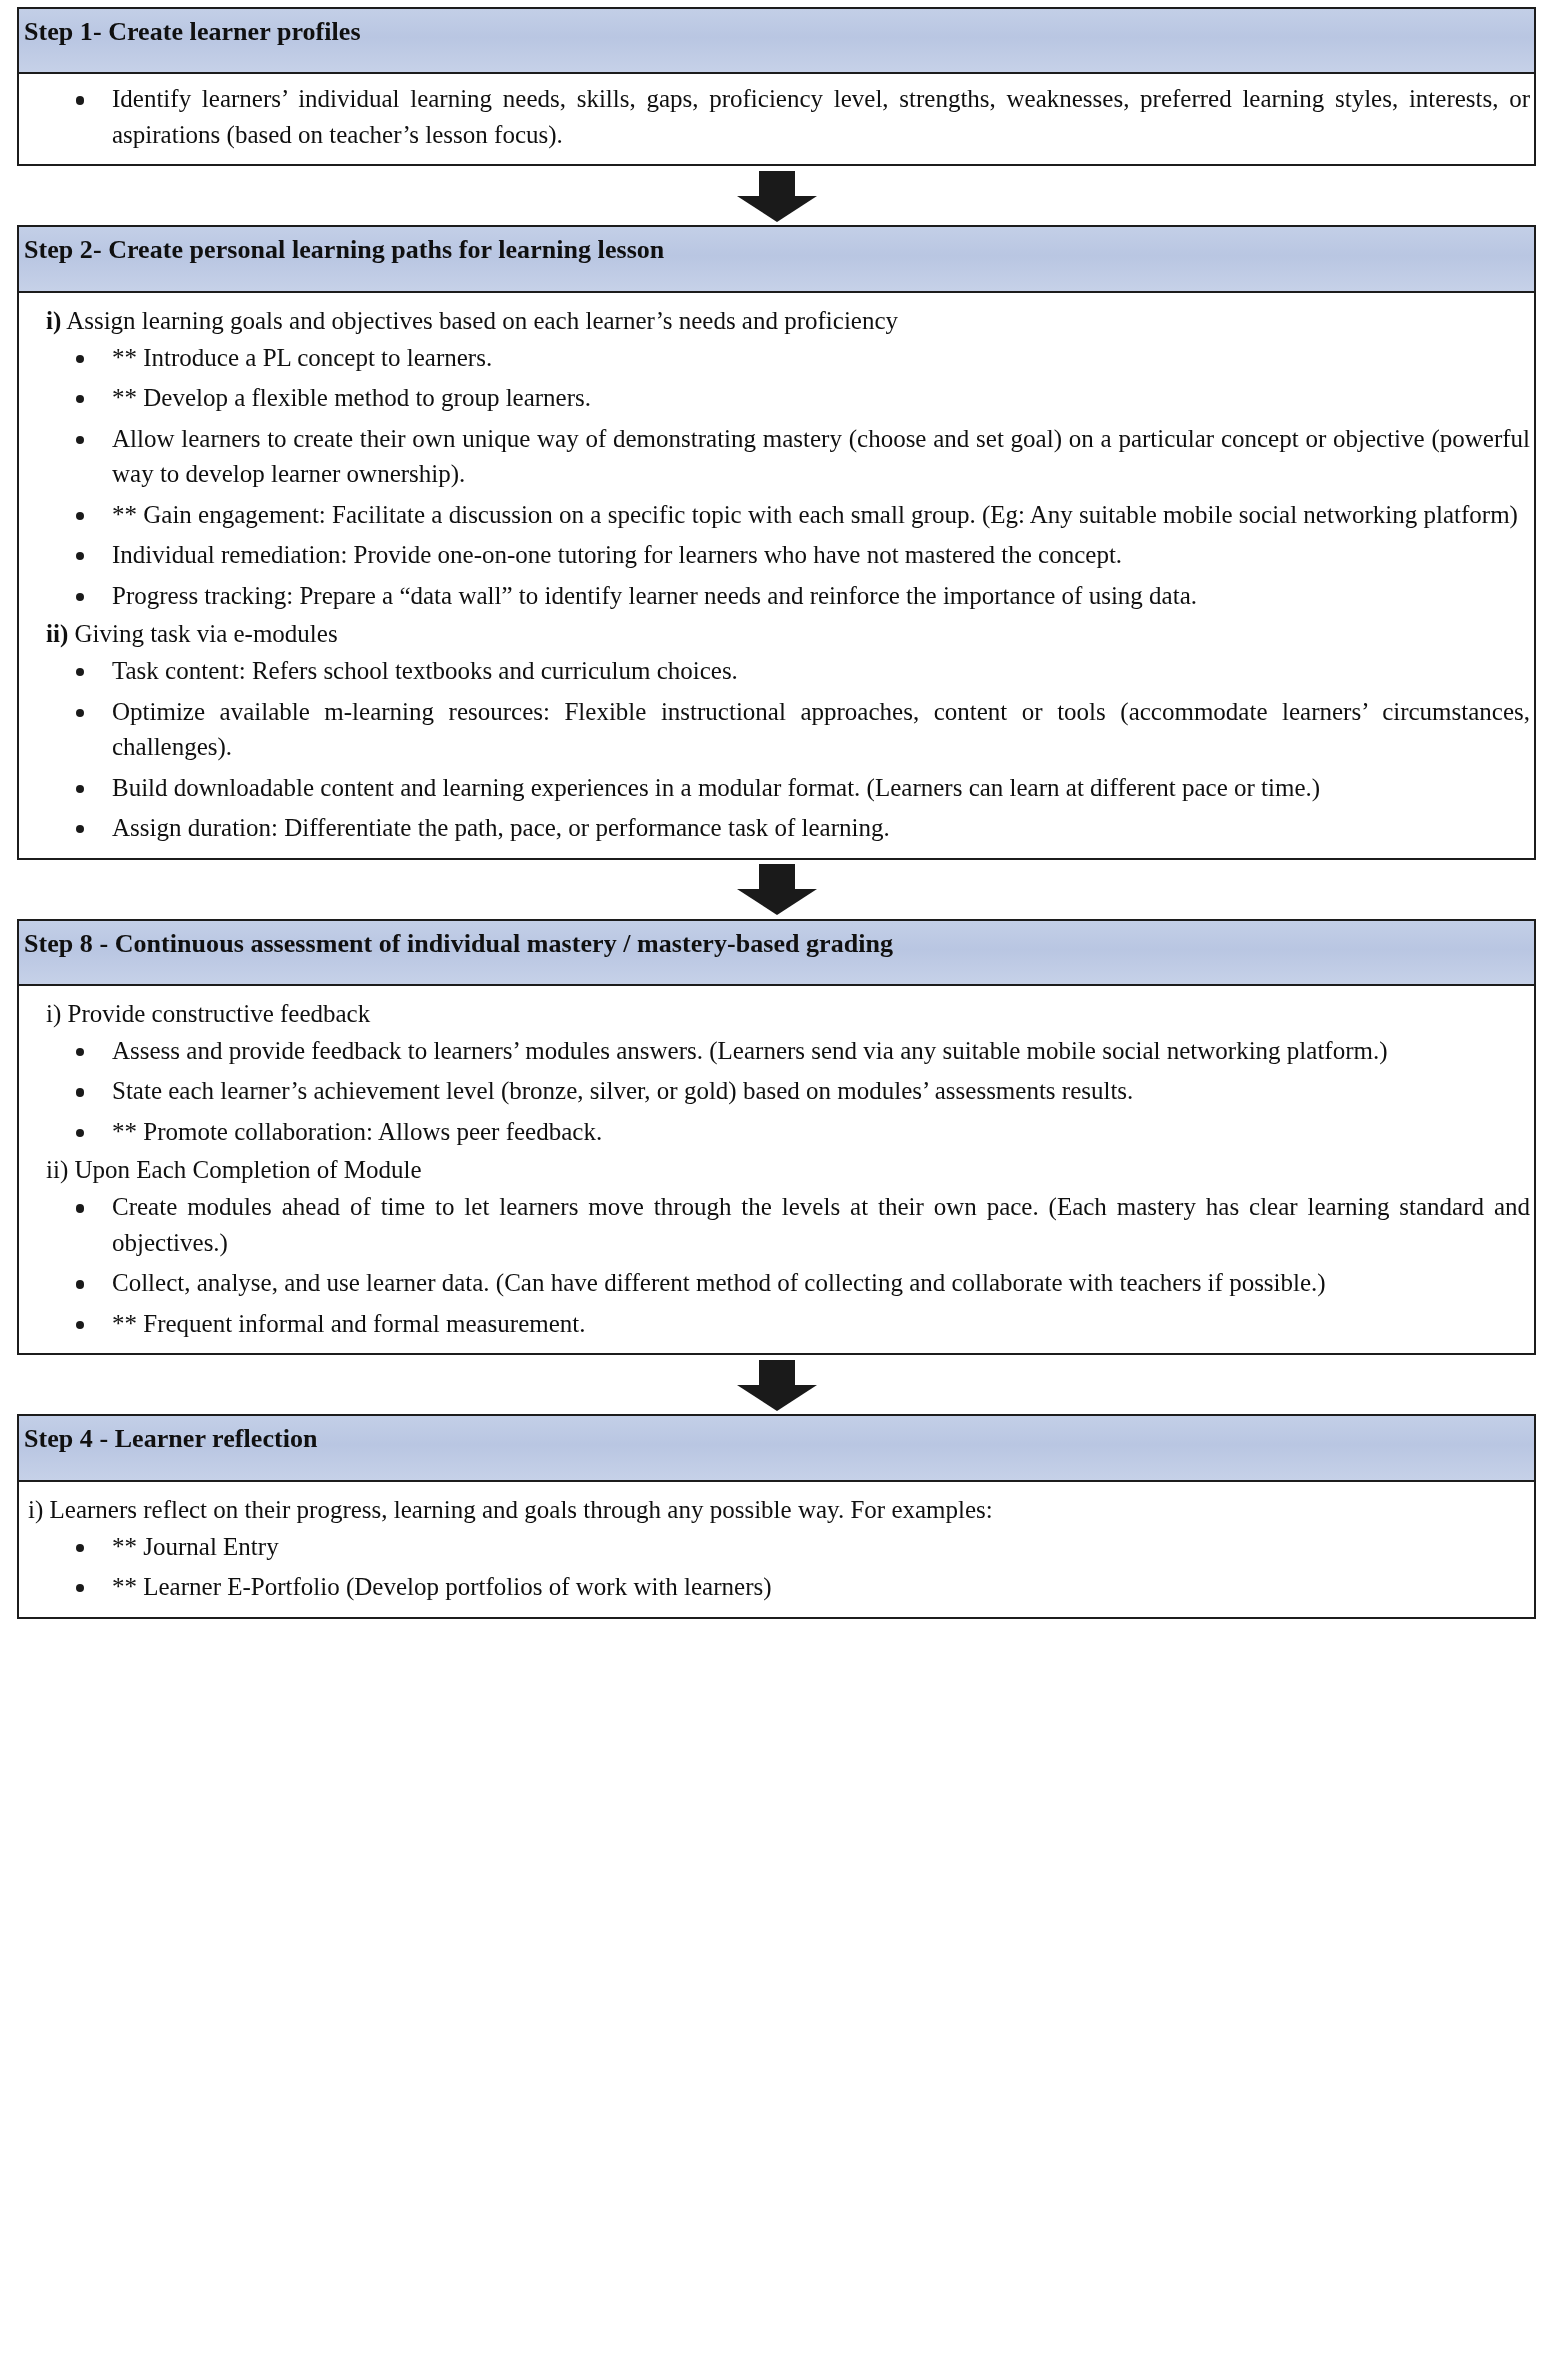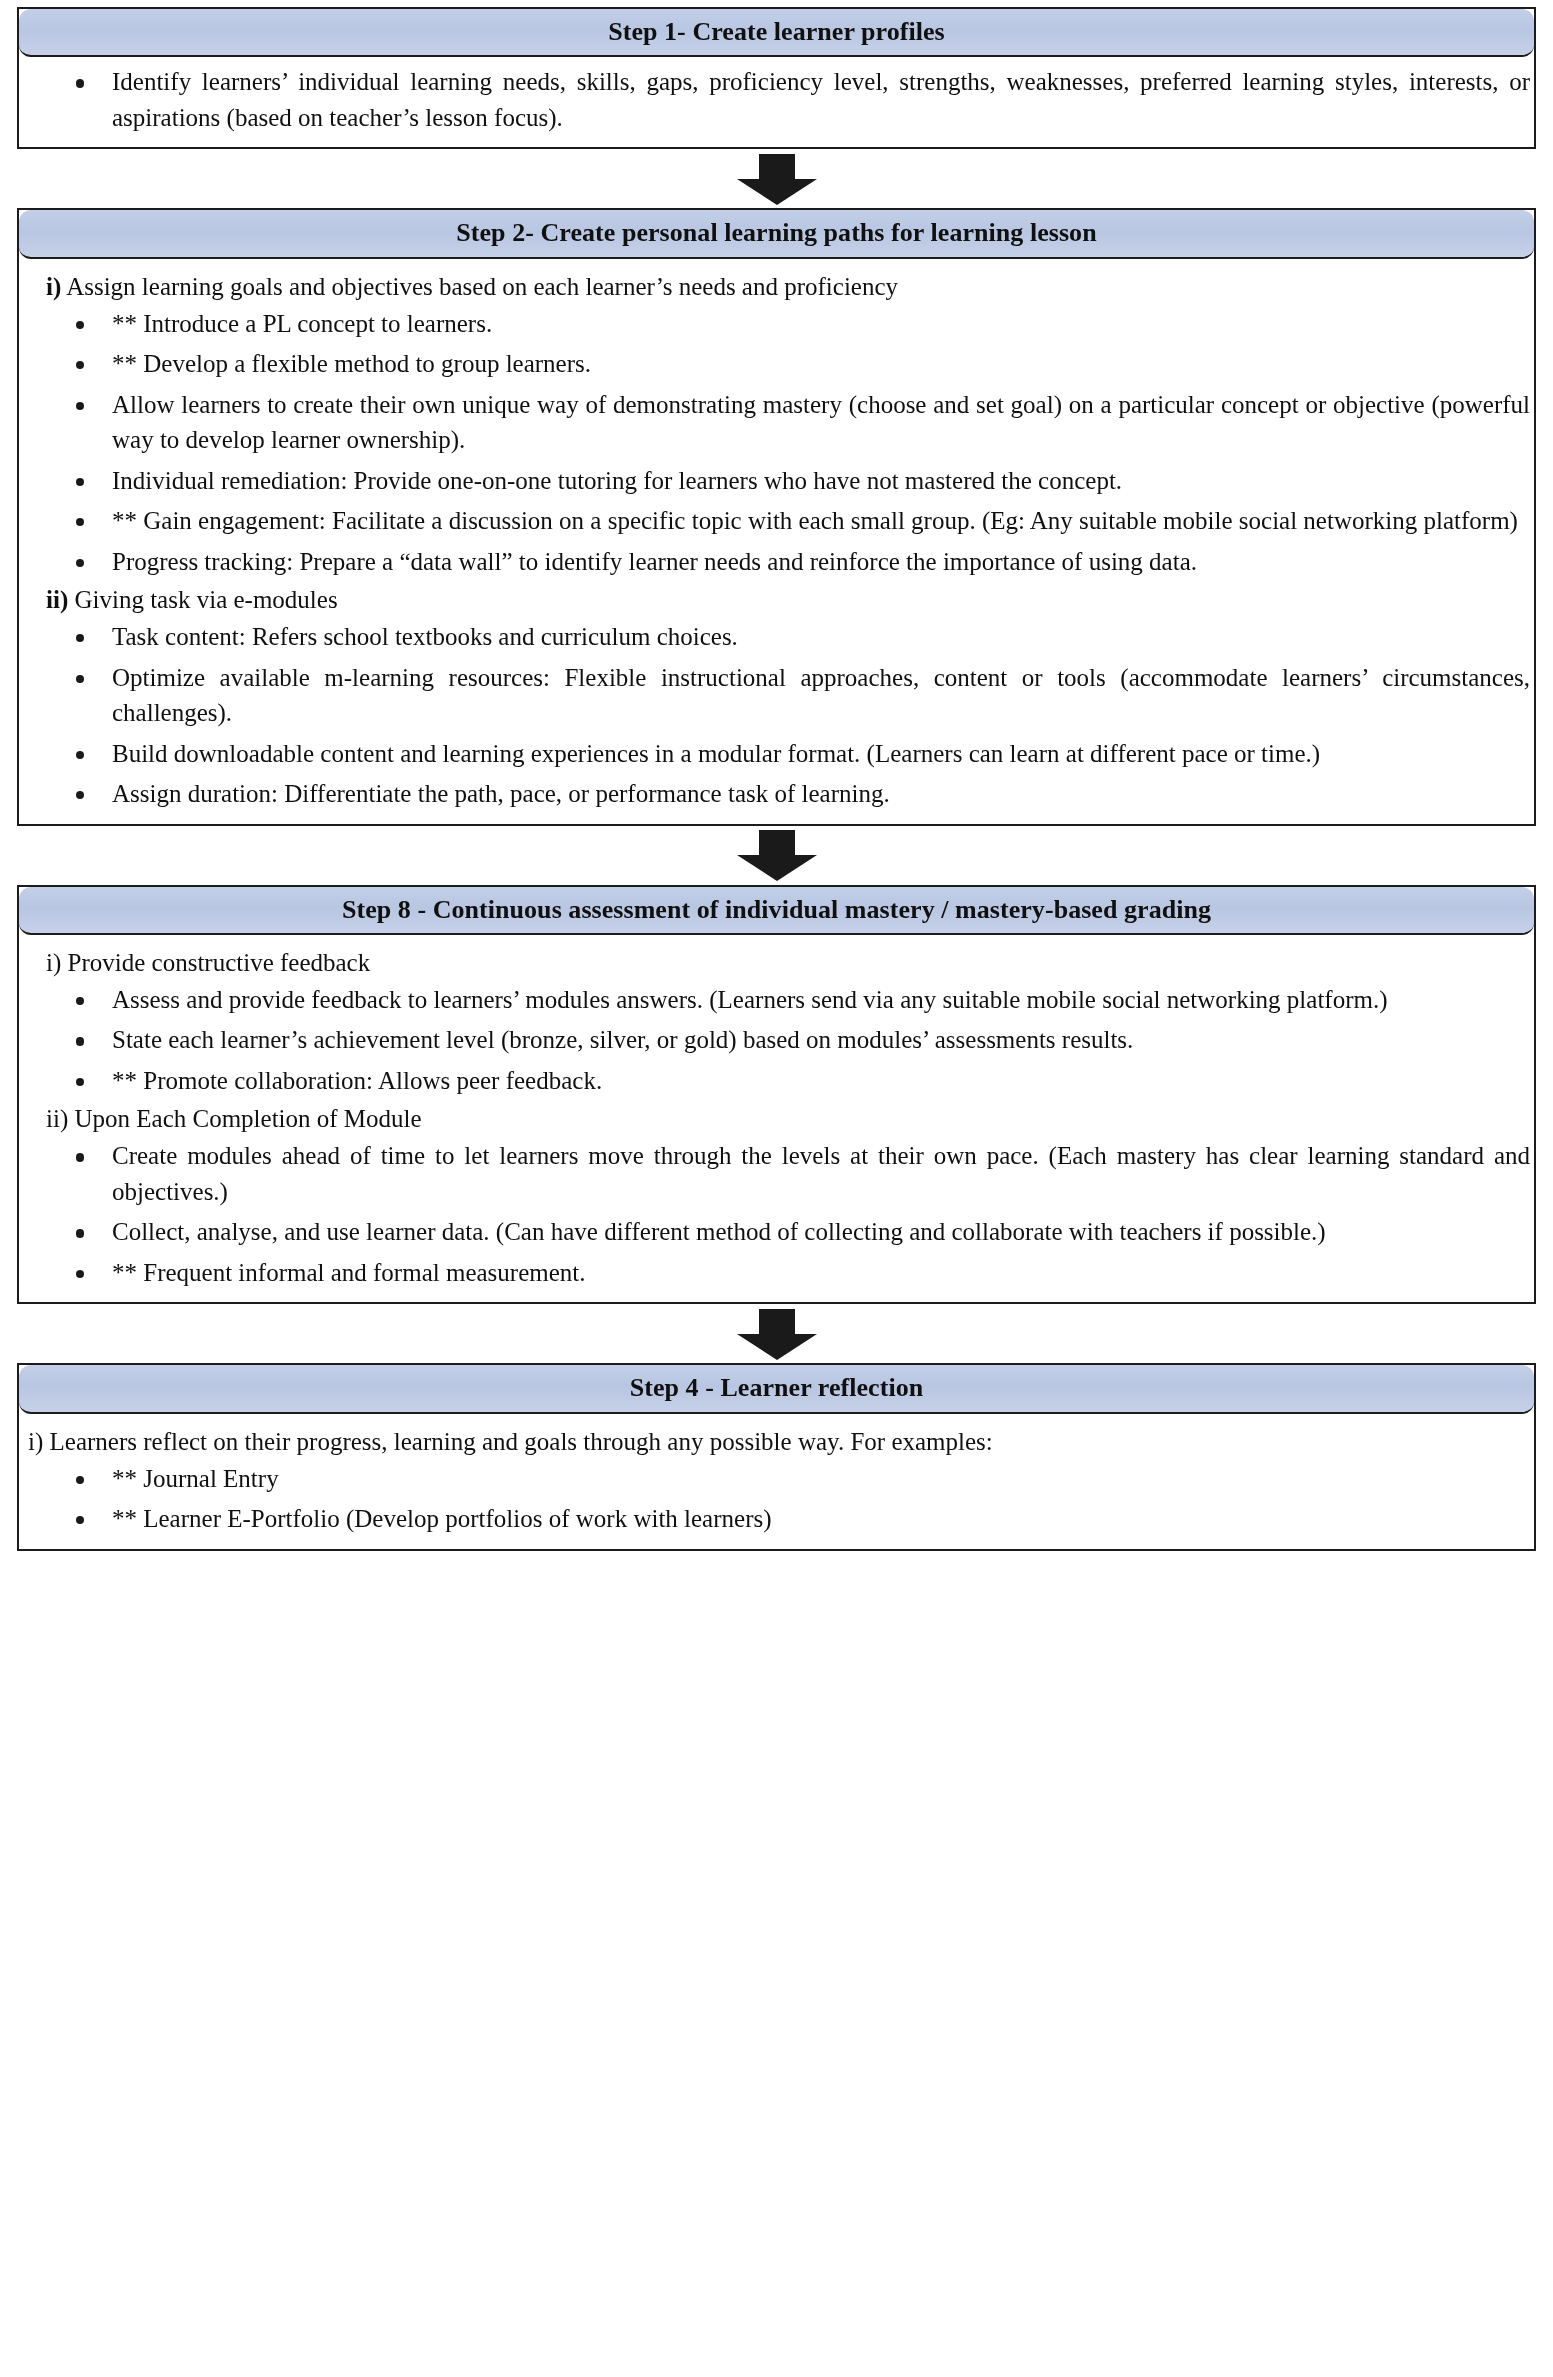--- a/index.html
+++ b/index.html
@@ -25,27 +25,26 @@
 
   
   .step-box {
     border: 2.5px solid #1c1c1c;
     background: #ffffff;
     width: 100%;
   }
   .step-header {
     background: linear-gradient(180deg, #c3cfe7 0%, #b9c6e2 45%, #c6d1e8 100%);
     border-bottom: 2.5px solid #1c1c1c;
-    text-align: center;
+    text-align: left;
     font-weight: bold;
     font-size: 26px;
     line-height: 1.28;
-    padding: 6px 5px 7px 5px;
+    padding: 6px 5px 24px 5px;
     letter-spacing: 0.05px;
-    border-radius: 12px;
   }
   .step-body {
     padding: 7px 4px 10px 9px;
     font-size: 25px;
     line-height: 1.42;
   }
 
   
   .sub-head {
     margin: 3px 0 2px 18px;
@@ -134,22 +133,22 @@
       </div>
     </div>
     <div class="step-box">
       <div class="step-header">Step 2- Create personal learning paths for learning lesson</div>
       <div class="step-body">
         <div class="sub-head"><span class="enum">i)</span> <span>Assign learning goals and objectives based on each learner’s needs and proficiency</span></div>
         <ul class="bullets">
           <li class="nojustify">** Introduce a PL concept to learners.</li>
           <li class="nojustify">** Develop a flexible method to group learners.</li>
           <li>Allow learners to create their own unique way of demonstrating mastery (choose and set goal) on a particular concept or objective (powerful way to develop learner ownership).</li>
+          <li>** Gain engagement: Facilitate a discussion on a specific topic with each small group. (Eg: Any suitable mobile social networking platform)</li>
           <li>Individual remediation: Provide one-on-one tutoring for learners who have not mastered the concept.</li>
-          <li>** Gain engagement: Facilitate a discussion on a specific topic with each small group. (Eg: Any suitable mobile social networking platform)</li>
           <li>Progress tracking: Prepare a “data wall” to identify learner needs and reinforce the importance of using data.</li>
         </ul>
         <div class="sub-head"><span class="enum">ii)</span> <span>Giving task via e-modules</span></div>
         <ul class="bullets">
           <li class="nojustify">Task content: Refers school textbooks and curriculum choices.</li>
           <li>Optimize available m-learning resources: Flexible instructional approaches, content or tools (accommodate learners’ circumstances, challenges).</li>
           <li>Build downloadable content and learning experiences in a modular format. (Learners can learn at different pace or time.)</li>
           <li class="nojustify">Assign duration: Differentiate the path, pace, or performance task of learning.</li>
         </ul>
       </div>

